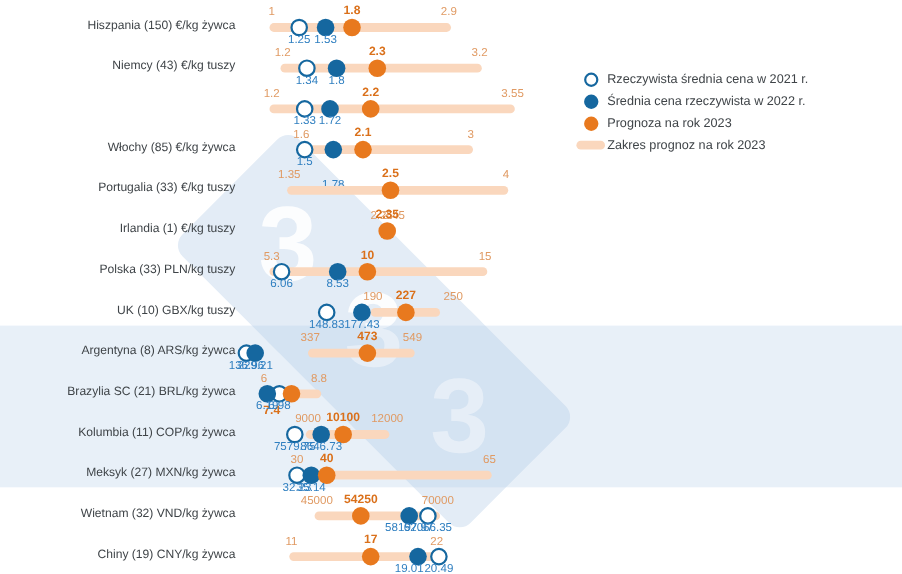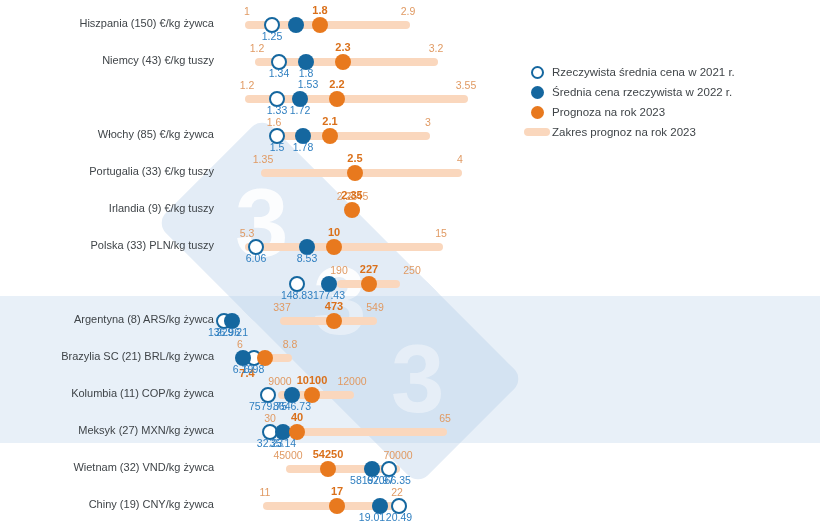--- a/index.html
+++ b/index.html
@@ -168,21 +168,21 @@
         <div class="row-label">Hiszpania (150) €/kg żywca</div>
         <div class="plot">
           <div class="bar" style="left: 30px; width: 165px;"></div>
           <div class="dot actual21" style="left: 57px;"></div>
           <div class="dot actual22" style="left: 81px;"></div>
           <div class="dot forecast" style="left: 105px;"></div>
           <div class="lbl rng" style="left: 32px;">1</div>
           <div class="lbl rng" style="left: 193px;">2.9</div>
           <div class="lbl fcst" style="left: 105px;">1.8</div>
           <div class="lbl blue" style="left: 57px;">1.25</div>
-          <div class="lbl blue" style="left: 93px; margin-top: 48px;">1.53</div>
+          <div class="lbl blue" style="left: 81px;">1.53</div>
         </div>
       </div>
       <div class="row" style="top: 41px;">
         <div class="row-label">Niemcy (43) €/kg tuszy</div>
         <div class="plot">
           <div class="bar" style="left: 40px; width: 183px;"></div>
           <div class="dot actual21" style="left: 64px;"></div>
           <div class="dot actual22" style="left: 91px;"></div>
           <div class="dot forecast" style="left: 128px;"></div>
           <div class="lbl rng" style="left: 42px;">1.2</div>
@@ -209,35 +209,35 @@
         <div class="row-label">Włochy (85) €/kg żywca</div>
         <div class="plot">
           <div class="bar" style="left: 57px; width: 158px;"></div>
           <div class="dot actual21" style="left: 62px;"></div>
           <div class="dot actual22" style="left: 88px;"></div>
           <div class="dot forecast" style="left: 115px;"></div>
           <div class="lbl rng" style="left: 59px;">1.6</div>
           <div class="lbl rng" style="left: 213px;">3</div>
           <div class="lbl fcst" style="left: 115px;">2.1</div>
           <div class="lbl blue" style="left: 62px;">1.5</div>
-          <div class="lbl blue" style="left: 88px;">1.78</div>
+          <div class="lbl blue" style="left: 88px; margin-top: 21px;">1.78</div>
         </div>
       </div>
       <div class="row" style="top: 152px;">
         <div class="row-label">Portugalia (33) €/kg tuszy</div>
         <div class="plot">
           <div class="bar" style="left: 46px; width: 201px;"></div>
           <div class="dot forecast" style="left: 140px;"></div>
           <div class="lbl rng" style="left: 48px;">1.35</div>
           <div class="lbl rng" style="left: 245px;">4</div>
           <div class="lbl fcst" style="left: 140px;">2.5</div>
         </div>
       </div>
       <div class="row" style="top: 189px;">
-        <div class="row-label">Irlandia (9) €/kg tuszy</div>
+        <div class="row-label">Irlandia (1) €/kg tuszy</div>
         <div class="plot">
           <div class="bar" style="left: 130px; width: 15px;"></div>
           <div class="dot forecast" style="left: 137px;"></div>
           <div class="lbl rng" style="left: 132px;">2.25</div>
           <div class="lbl rng" style="left: 143px;">2.45</div>
           <div class="lbl fcst" style="left: 137px;">2.35</div>
         </div>
       </div>
       <div class="row" style="top: 226px;">
         <div class="row-label">Polska (33) PLN/kg tuszy</div>
@@ -247,20 +247,21 @@
           <div class="dot actual22" style="left: 92px;"></div>
           <div class="dot forecast" style="left: 119px;"></div>
           <div class="lbl rng" style="left: 32px;">5.3</div>
           <div class="lbl rng" style="left: 226px;">15</div>
           <div class="lbl fcst" style="left: 119px;">10</div>
           <div class="lbl blue" style="left: 41px;">6.06</div>
           <div class="lbl blue" style="left: 92px;">8.53</div>
         </div>
       </div>
       <div class="row" style="top: 263px;">
+        <div class="row-label">UK (10) GBX/kg tuszy</div>
         <div class="plot">
           <div class="bar" style="left: 122px; width: 63px;"></div>
           <div class="dot actual21" style="left: 82px;"></div>
           <div class="dot actual22" style="left: 114px;"></div>
           <div class="dot forecast" style="left: 154px;"></div>
           <div class="lbl rng" style="left: 124px;">190</div>
           <div class="lbl rng" style="left: 197px;">250</div>
           <div class="lbl fcst" style="left: 154px;">227</div>
           <div class="lbl blue" style="left: 82px;">148.83</div>
           <div class="lbl blue" style="left: 114px;">177.43</div>

